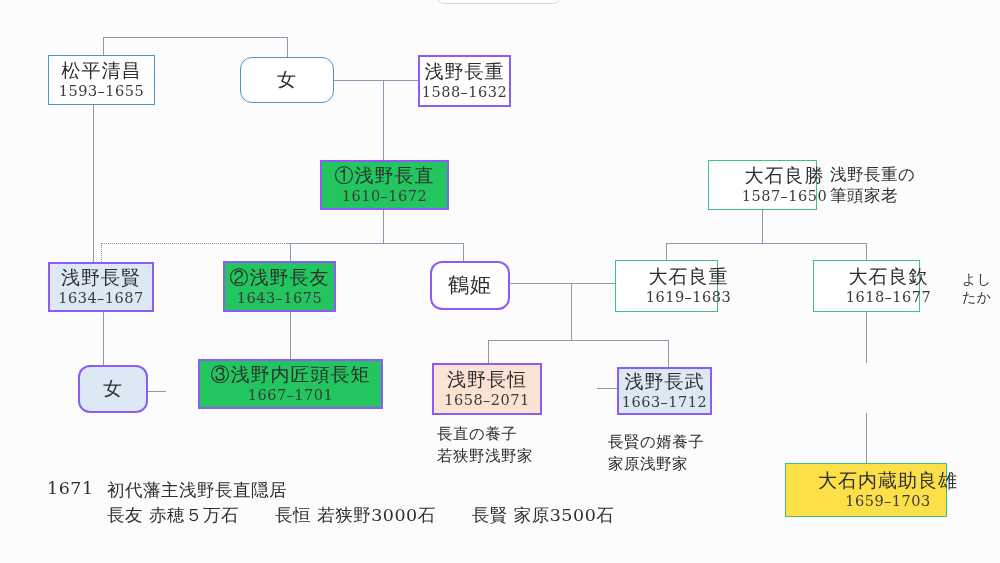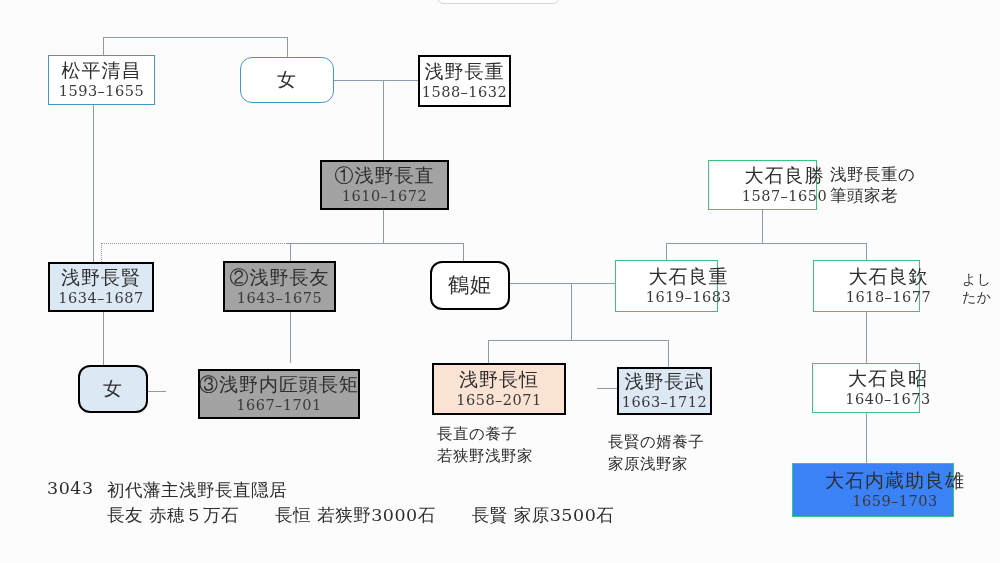--- a/index.html
+++ b/index.html
@@ -18,27 +18,27 @@
     display:flex;flex-direction:column;
     align-items:center;justify-content:center;
     background:#ffffff;
     text-align:center;
     line-height:1.15;
   }
   .bname{font-size:19px;letter-spacing:1px;white-space:nowrap;}
   .bdates{font-size:14.5px;letter-spacing:0.5px;color:#3a3a3a;margin-top:1px;white-space:nowrap;}
   .rounded{border-radius:12px;}
   .b-blue{border:1.5px solid #4796c8;text-align:center;}
-  .b-orange{border:2px solid #000000;}
+  .b-orange{border:2px solid #8b5cf6;}
   .b-green{border:1.5px solid #3cc47c;padding-left:44px;}
   .f-white{background:#ffffff;}
-  .f-green{background:#a3a3a3;}
+  .f-green{background:#22c55e;}
   .f-blue{background:#dce9f5;}
   .f-peach{background:#fbe3d3;}
-  .f-lav{background:#3b82f6;margin-left:7px;}
+  .f-lav{background:#fde047;}
   .hline{position:absolute;height:1px;background:#8a9bb0;}
   .vline{position:absolute;width:1px;background:#8a9bb0;}
   .dot-h{position:absolute;height:0;border-top:1px dotted #8a9bb0;}
   .dot-v{position:absolute;width:0;border-left:1px dotted #8a9bb0;}
   .note{position:absolute;color:#2e2e2e;}
   .note .nline{white-space:nowrap;}
   .note-large{font-size:16.5px;line-height:21px;letter-spacing:0.5px;}
   .note-med{font-size:15.5px;line-height:21.5px;letter-spacing:0.5px;}
   .note-small{font-size:14px;letter-spacing:0.5px;margin-left:40px;}
   .footer-text{position:absolute;font-size:17.5px;letter-spacing:0.5px;white-space:nowrap;}
@@ -123,35 +123,31 @@
   <div class="box b-green f-white" style="left:615px;top:260px;width:103px;height:52px">
     <div class="bname">大石良重</div>
     <div class="bdates">1619–1683</div>
   </div>
 
   <div class="box b-green f-white" style="left:813px;top:260px;width:107px;height:52px">
     <div class="bname">大石良欽</div>
     <div class="bdates">1618–1677</div>
   </div>
 
-  <div class="box b-green f-white" style="left:812px;top:363px;width:108px;height:50px">
-    <div class="bname">大石良昭</div>
-    <div class="bdates">1640–1673</div>
-  </div>
 
   <div class="box b-orange f-blue rounded" style="left:78px;top:365px;width:70px;height:48px">
     <div class="bname">女</div>
   </div>
 
-  <div class="box b-orange f-green" style="left:198px;top:369px;width:162px;height:50px">
+  <div class="box b-orange f-green" style="left:198px;top:359px;width:185px;height:50px">
     <div class="bname">③浅野内匠頭長矩</div>
     <div class="bdates">1667–1701</div>
   </div>
 
-  <div class="box b-orange f-peach" style="left:432px;top:363px;width:134px;height:52px">
+  <div class="box b-orange f-peach" style="left:432px;top:363px;width:110px;height:52px">
     <div class="bname">浅野長恒</div>
     <div class="bdates">1658–2071</div>
   </div>
 
   <div class="box b-orange f-blue" style="left:617px;top:367px;width:95px;height:48px">
     <div class="bname">浅野長武</div>
     <div class="bdates">1663–1712</div>
   </div>
 
   <div class="box b-green f-lav" style="left:785px;top:463px;width:162px;height:54px">
@@ -169,17 +165,17 @@
   <div class="note note-med" style="left:437px;top:424px">
     <div class="nline">長直の養子</div>
     <div class="nline">若狭野浅野家</div>
   </div>
 
   <div class="note note-med" style="left:608px;top:432px">
     <div class="nline">長賢の婿養子</div>
     <div class="nline">家原浅野家</div>
   </div>
 
-  <div class="footer-text" style="left:47px;top:478px">3043</div>
+  <div class="footer-text" style="left:47px;top:478px">1671</div>
   <div class="footer-text" style="left:107px;top:478px">初代藩主浅野長直隠居</div>
   <div class="footer-text" style="left:107px;top:503px">長友 赤穂５万石　　長恒 若狭野3000石　　長賢 家原3500石</div>
 
 </div>
 
 </body></html>

